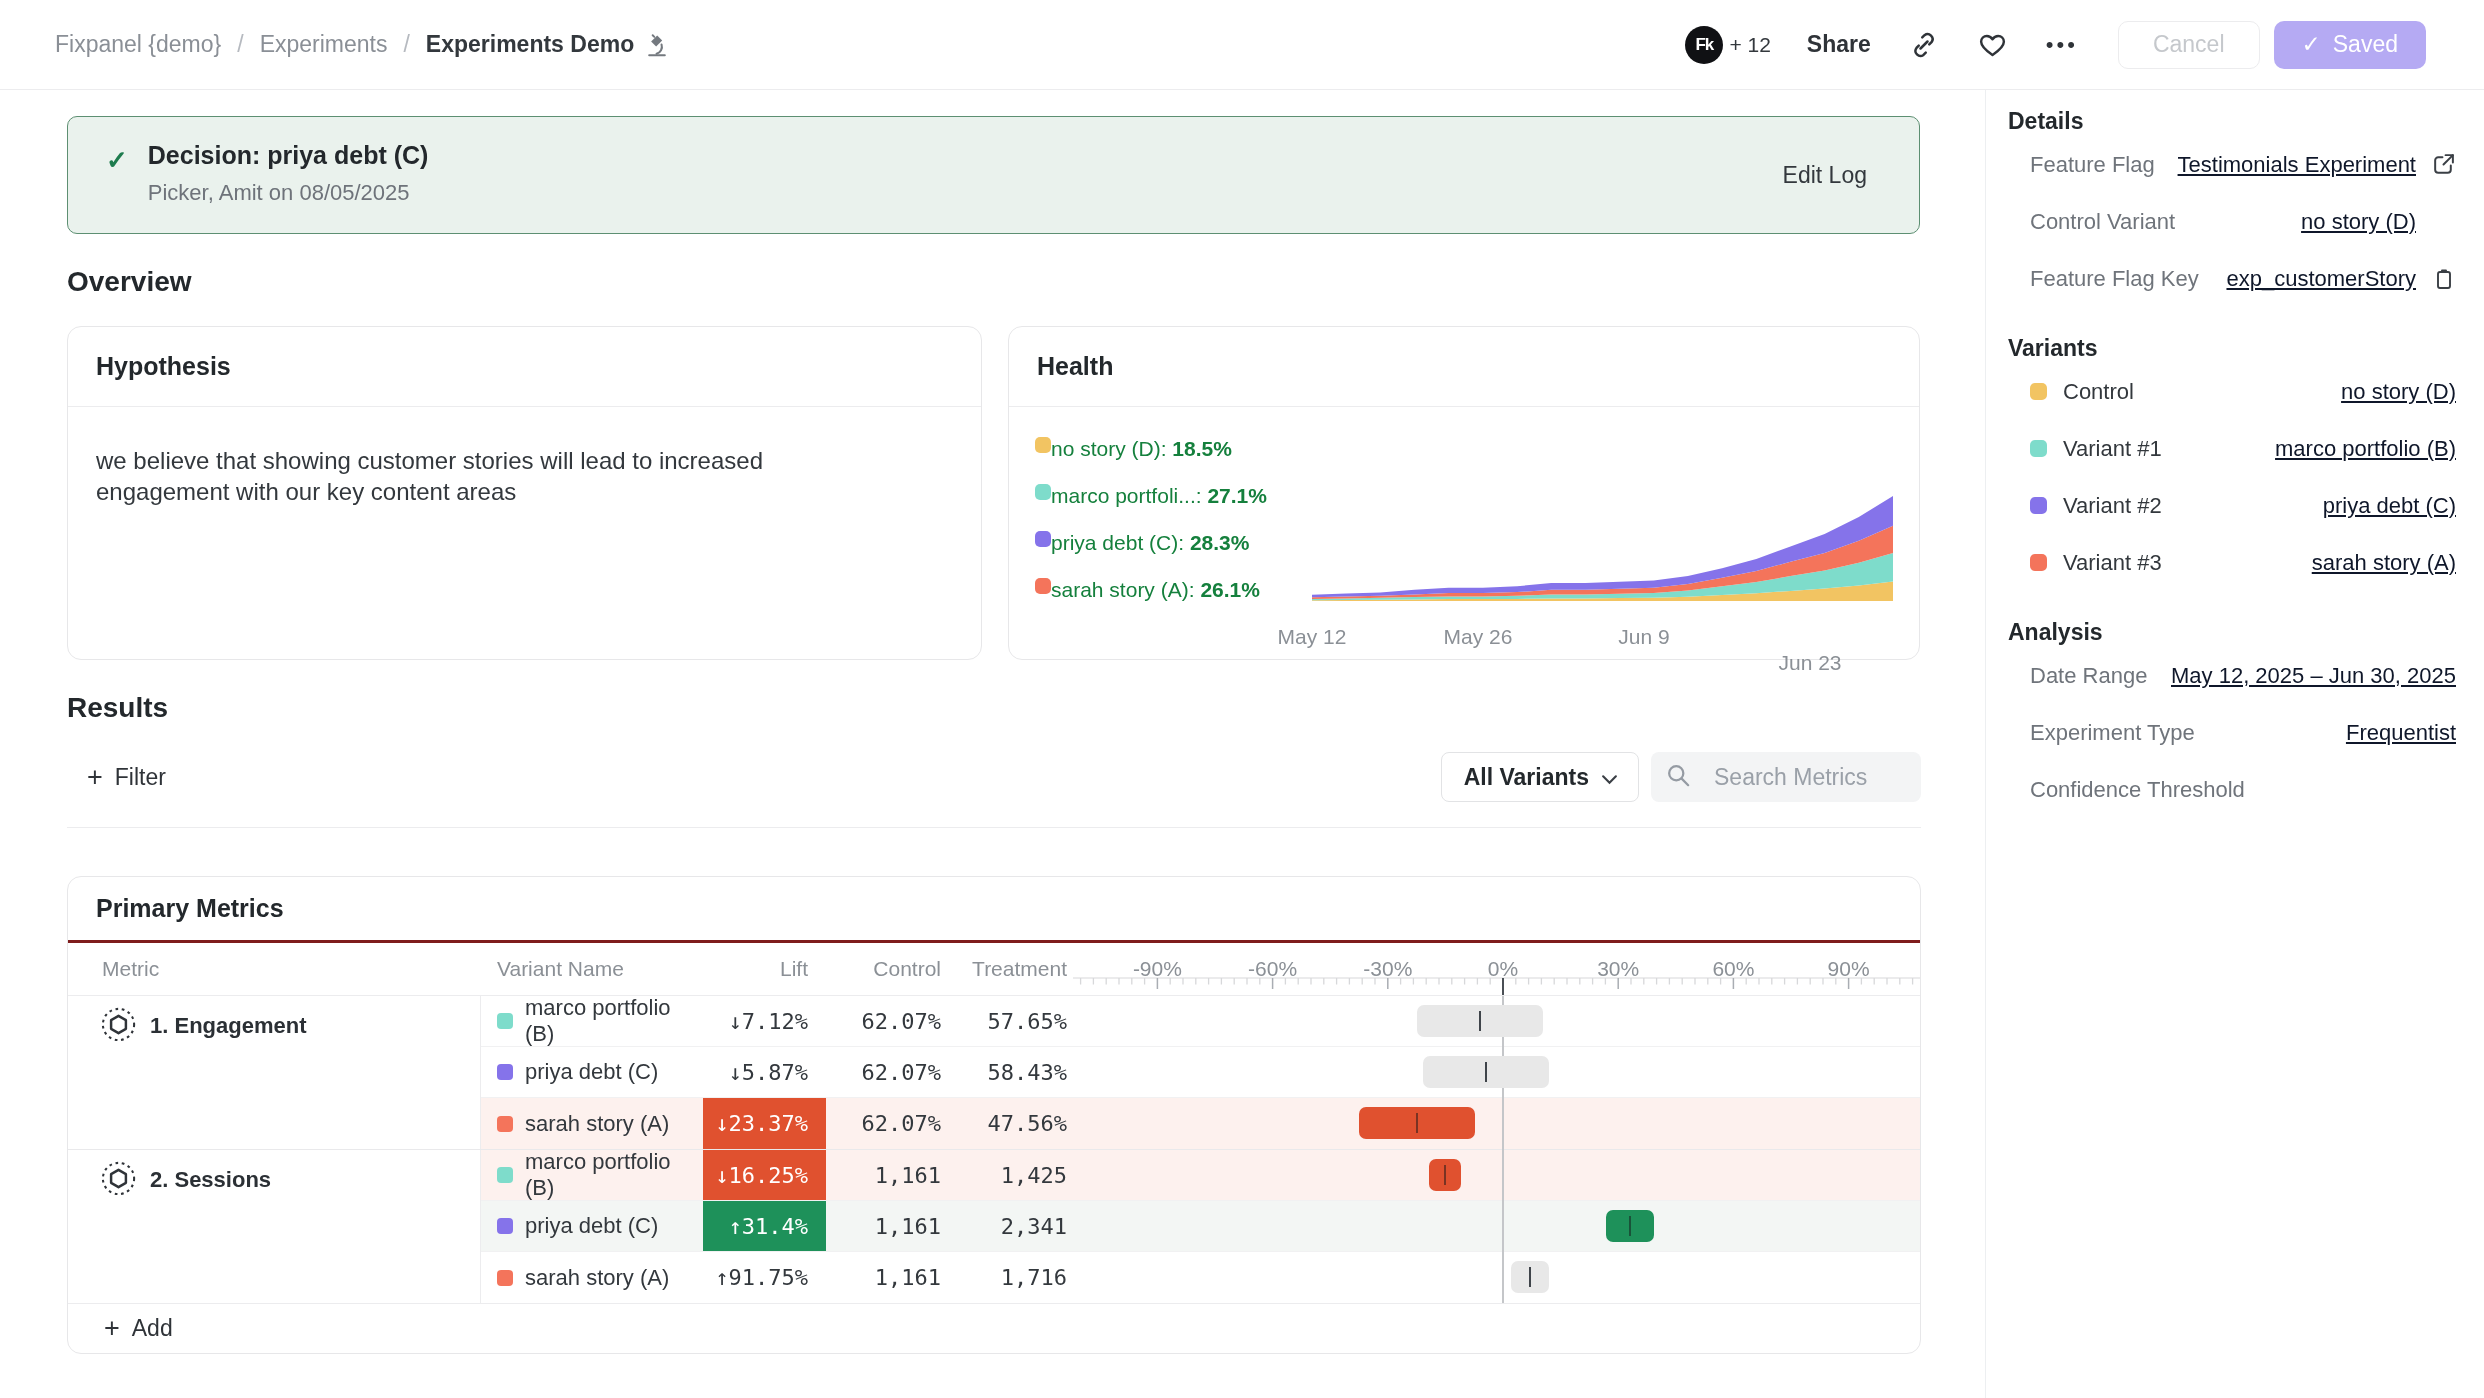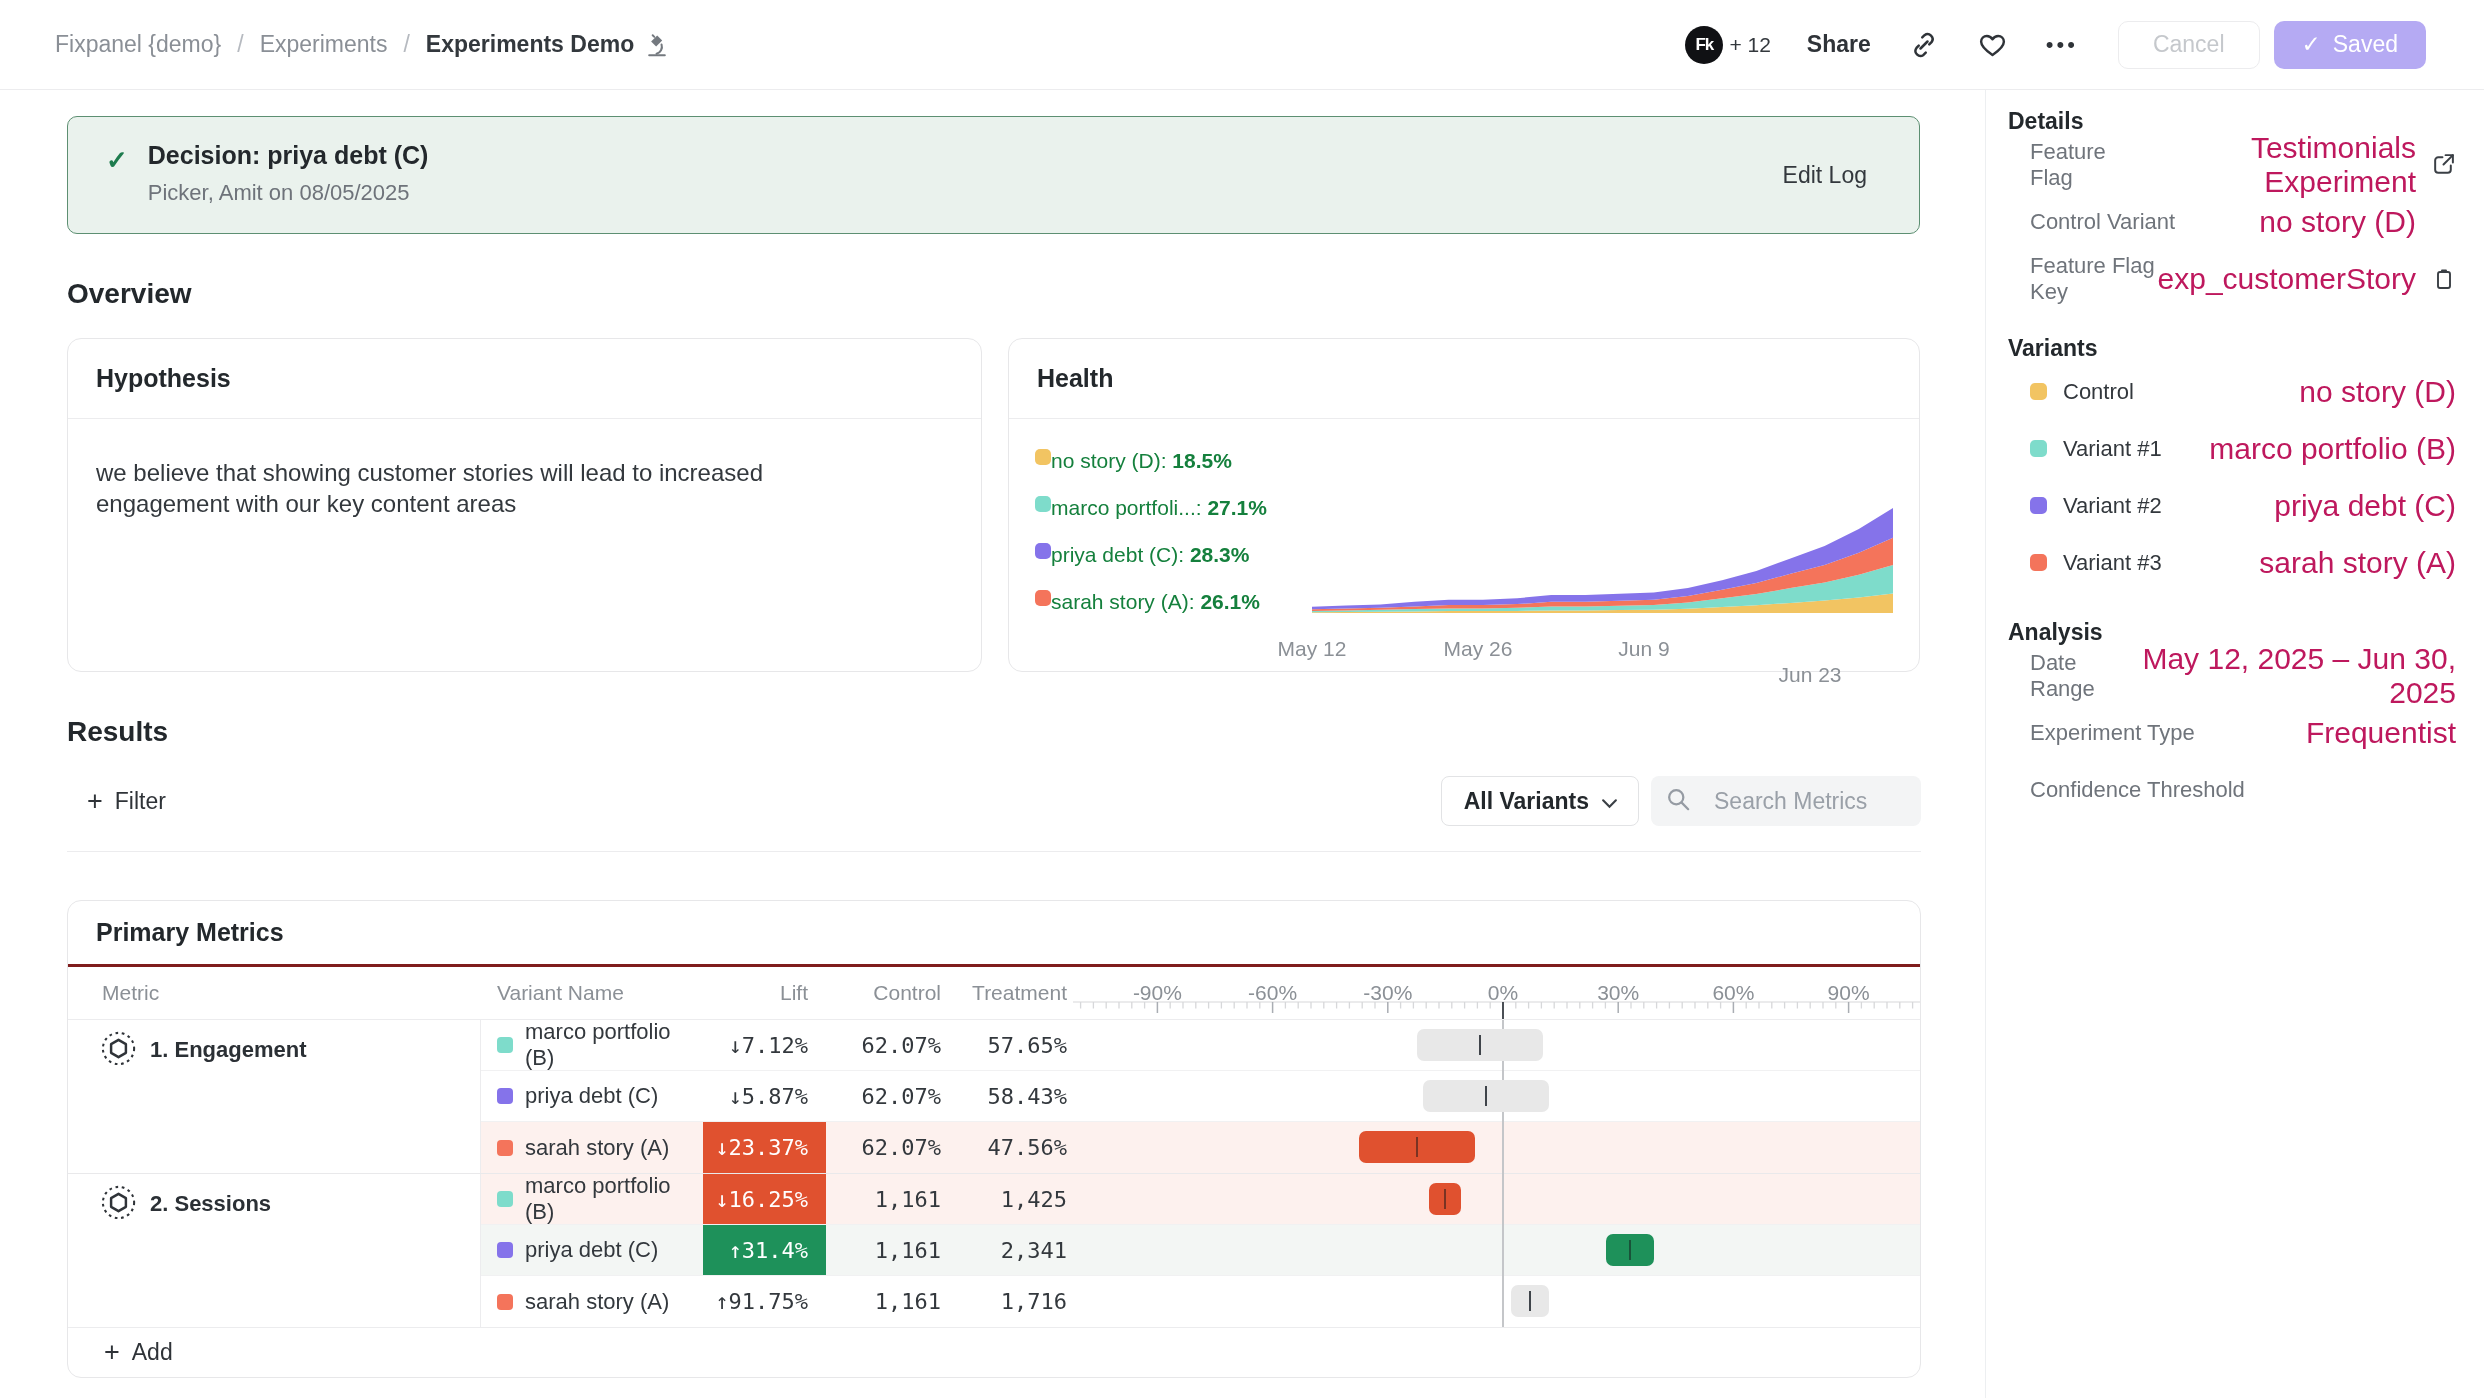--- a/index.html
+++ b/index.html
@@ -33,21 +33,21 @@
 
   
   .banner{margin:26px 65px 0 67px;height:118px;border-radius:10px;display:flex;align-items:center;
           padding:0 52px 0 38px;}
   .banner-check{font-size:26px;font-weight:700;margin-right:20px;align-self:flex-start;margin-top:28px;}
   .banner-main{padding-top:24px;align-self:flex-start;}
   .banner-title{font-size:25px;font-weight:700;color:#23282c;}
   .banner-sub{font-size:22px;color:#6e737a;margin-top:10px;}
   .banner-action{margin-left:auto;font-size:23px;color:#33383d;cursor:pointer;}
 
-  .h-section{margin:44px 65px 0 67px;font-size:28px;font-weight:700;color:#23282c;}
+  .h-section{margin:32px 65px 0 67px;font-size:28px;font-weight:700;color:#23282c;}
 
   
   .cards{margin:28px 65px 0 67px;display:flex;gap:26px;}
   .card{border:1px solid #e7e7e9;border-radius:14px;background:#fff;}
   .ov-card{width:915px;height:334px;}
   .ov-card.health{width:912px;}
   .card-title-row{height:80px;display:flex;align-items:center;padding:0 28px;border-bottom:1px solid #ececee;
                   font-size:25px;font-weight:700;color:#23282c;}
   .hyp-body{padding:38px 30px 0 28px;font-size:24px;line-height:31px;color:#33383d;max-width:830px;}
   .health-body{display:flex;padding:0 26px;}
@@ -110,21 +110,21 @@
   .ci-bar{position:absolute;top:9px;height:32px;border-radius:7px;z-index:2;}
   .ci-marker{position:absolute;top:6px;width:2px;height:20px;left:50%;margin-left:-1px;}
   .add-row{height:49px;display:flex;align-items:center;gap:12px;padding-left:36px;border-top:1px solid #ececee;
            font-size:23px;font-weight:500;color:#2f3338;cursor:pointer;}
 
   
   .sb-section{margin-bottom:26px;}
   .sb-title{font-size:23px;font-weight:700;color:#23282c;height:30px;display:flex;align-items:center;}
   .sb-row{height:57px;display:flex;align-items:center;padding-left:22px;}
   .sb-label{font-size:22px;color:#6f747b;}
-  .sb-value{margin-left:auto;font-size:30px;font-weight:500;color:#be185d;text-align:right;}
+  .sb-value{margin-left:auto;font-size:22px;font-weight:500;color:#0f172a;text-align:right;text-decoration:underline;}
   .sb-iconslot{width:40px;flex:none;display:flex;justify-content:flex-end;color:#3a3f45;}
   .sb-chip{width:17px;height:17px;border-radius:5px;margin-right:16px;flex:none;}
   .sb-name{font-size:22px;color:#33383d;}
 </style>
 </head>
 <body>
 
 <div class="page">
 
   <header class="topbar">

